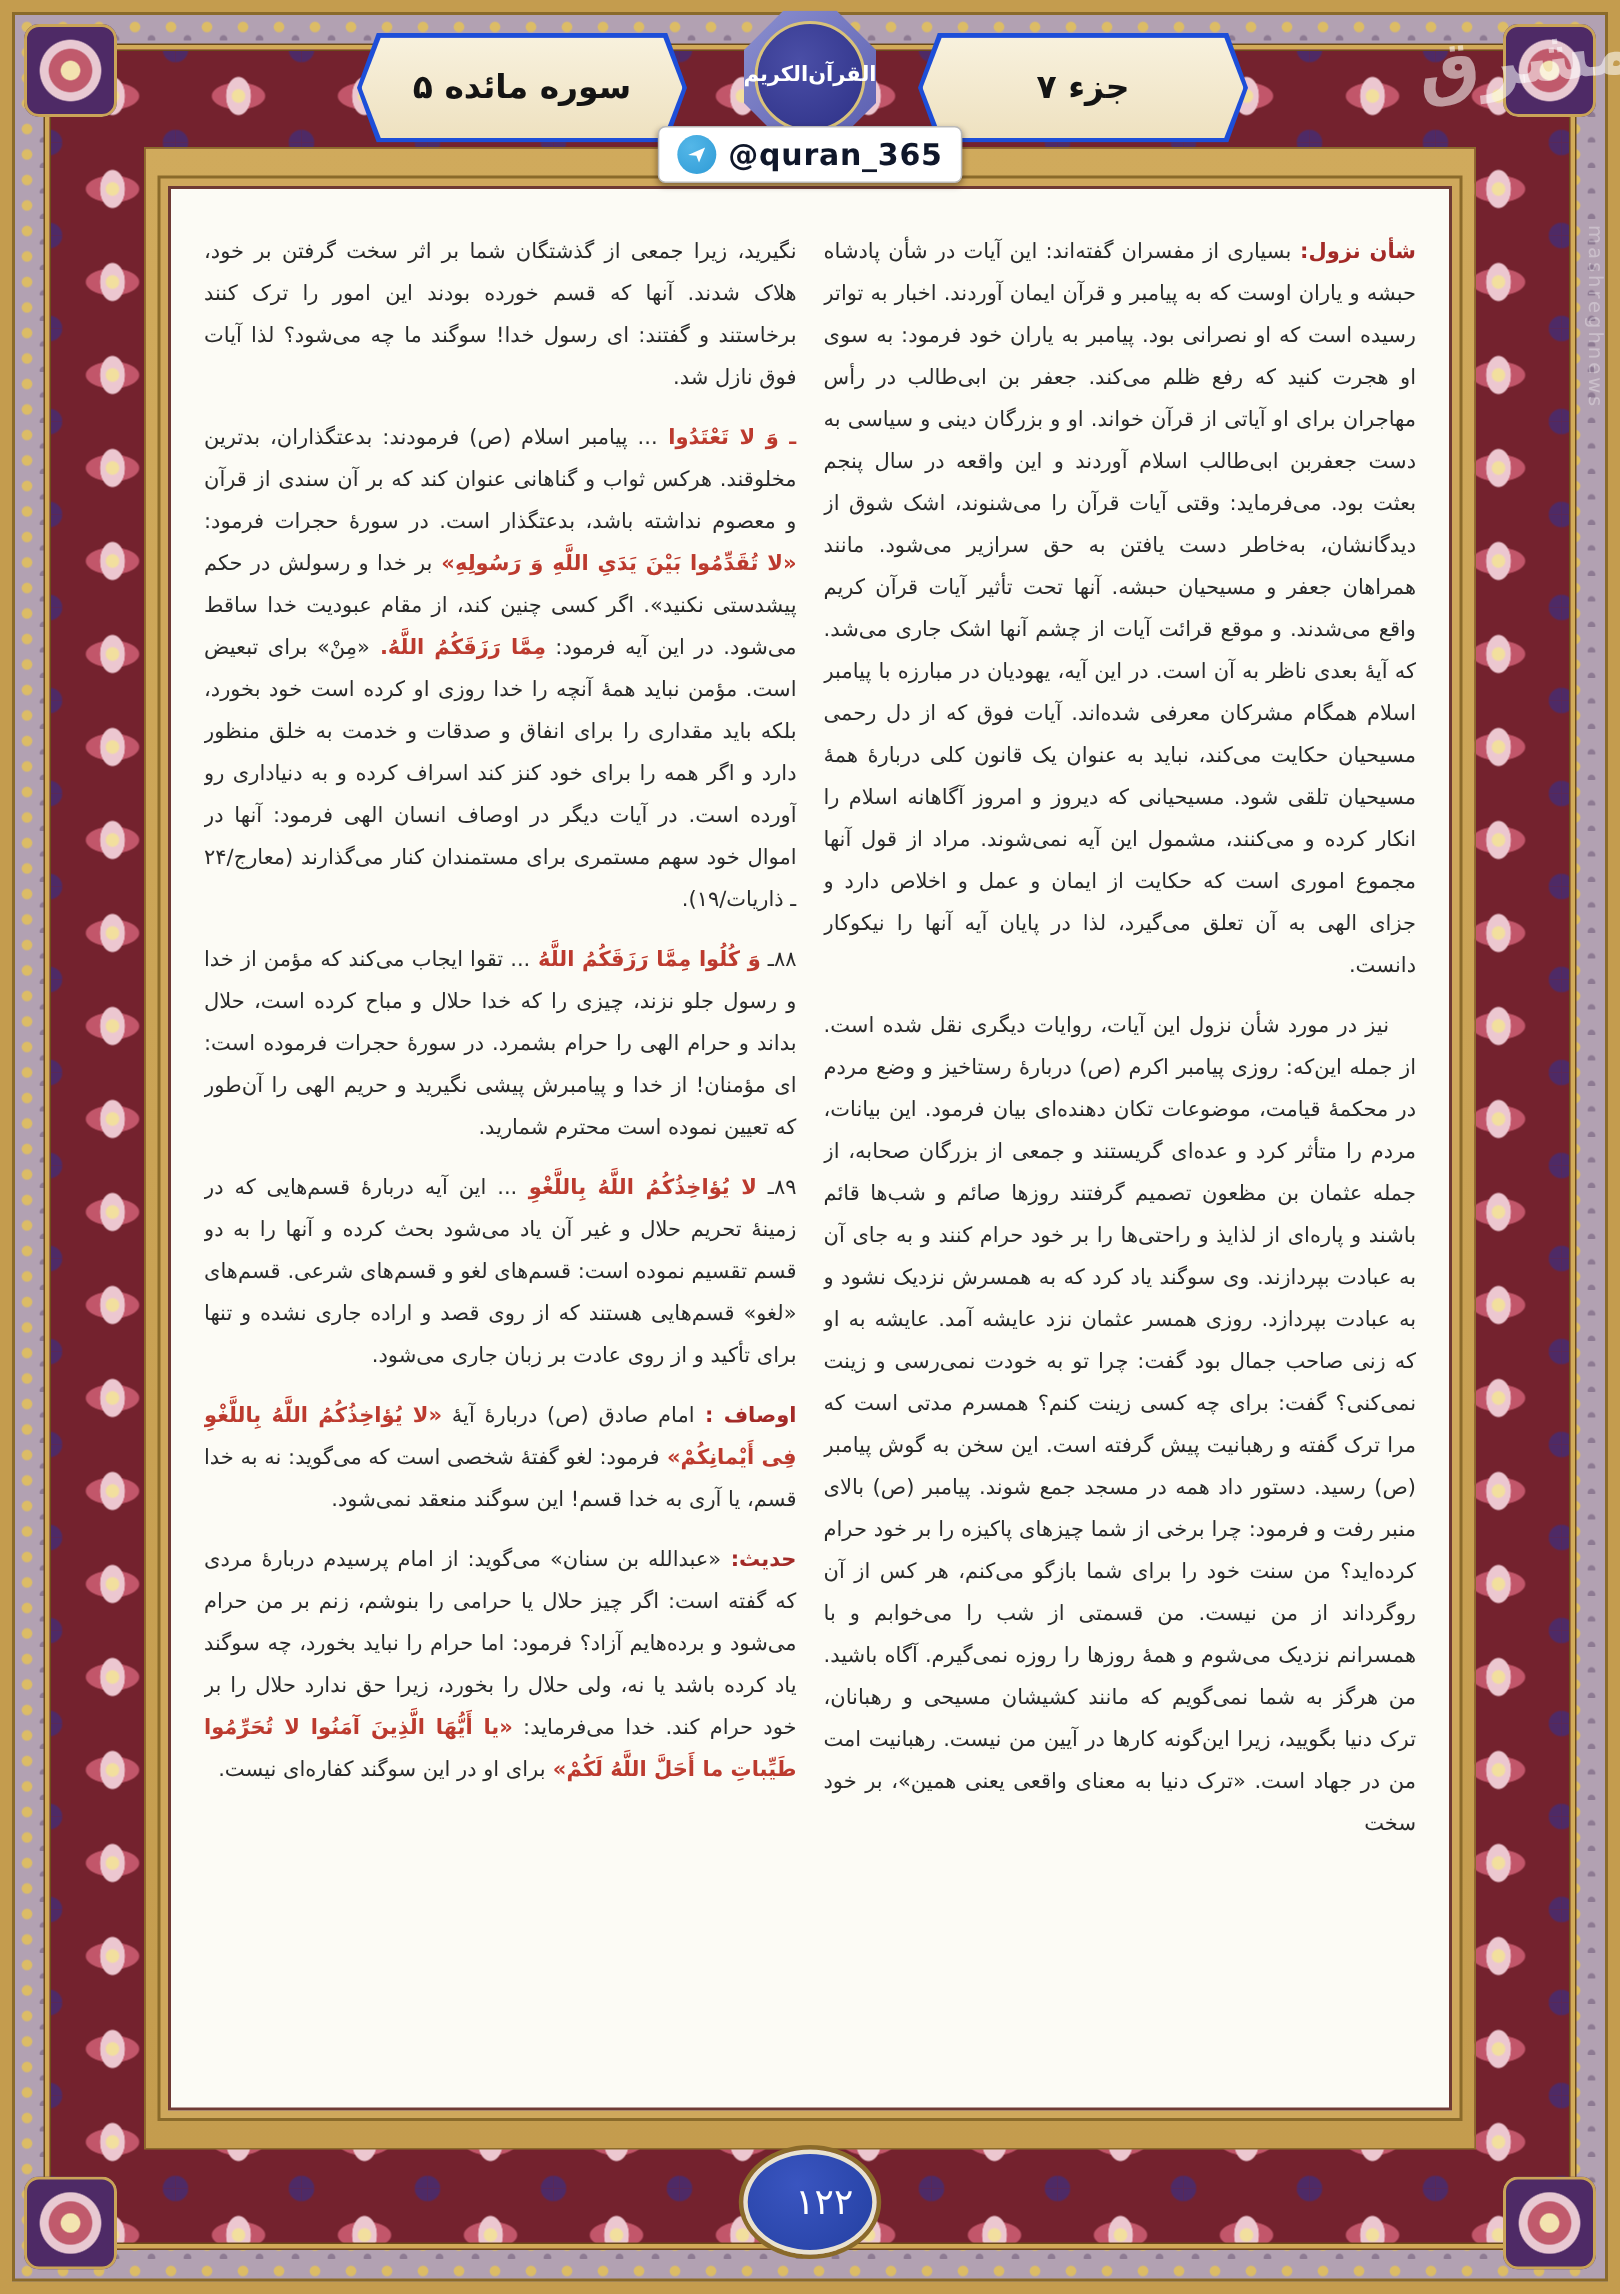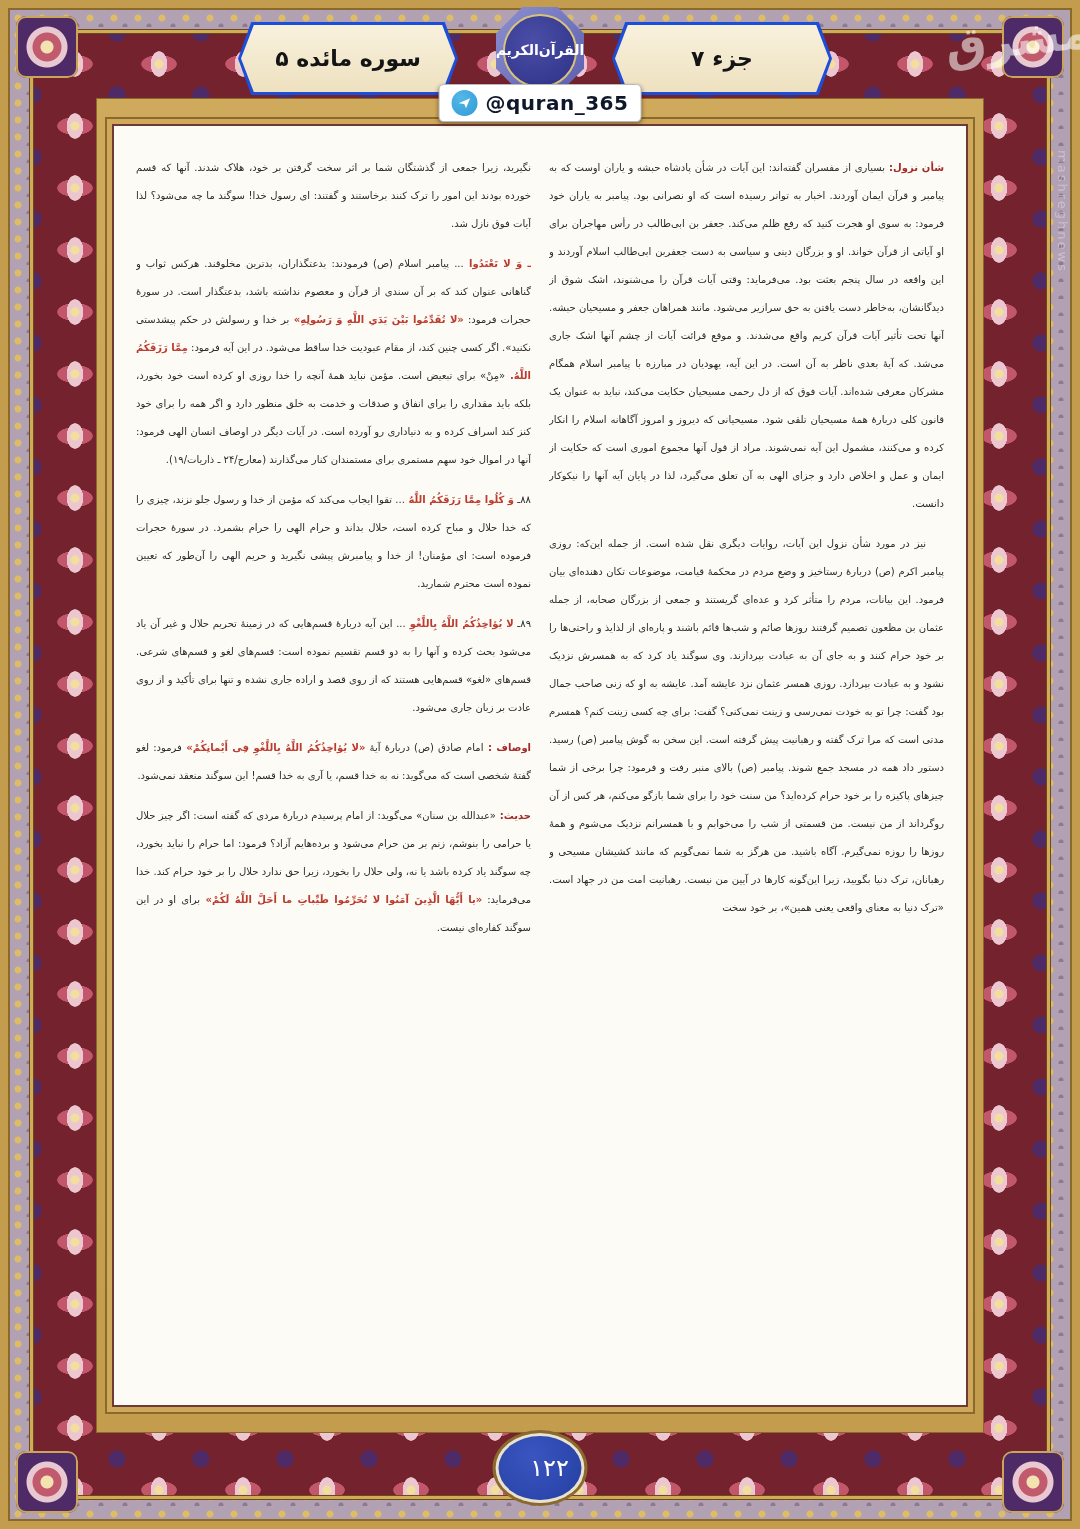--- a/index.html
+++ b/index.html
@@ -105,21 +105,21 @@
     border:2px solid #6e3a34;
     box-shadow:0 0 0 5px #cfa85c,0 0 0 7px #8a6a2a;
   }
   .text-area{
     position:absolute;inset:0;padding:28px 22px 20px;
     display:flex;gap:18px;direction:rtl;
   }
   .col{
     flex:1 1 0;overflow:hidden;
     text-align:justify;direction:rtl;
-    font-size:10px;line-height:28px;color:#2b2b2b;
+    font-size:14px;line-height:28px;color:#2b2b2b;
   }
   p.para{margin:0 0 12px 0;}
   p.para.indent{text-indent:18px;}
   .seg.n{color:#2b2b2b;}
   .seg.verse{color:#bc3a2e;font-weight:bold;}
   .seg.kw{color:#a32a27;font-weight:bold;}
   
   .page-num{
     position:absolute;left:50%;bottom:26px;transform:translateX(-50%);
     width:64px;height:64px;border-radius:50%;

